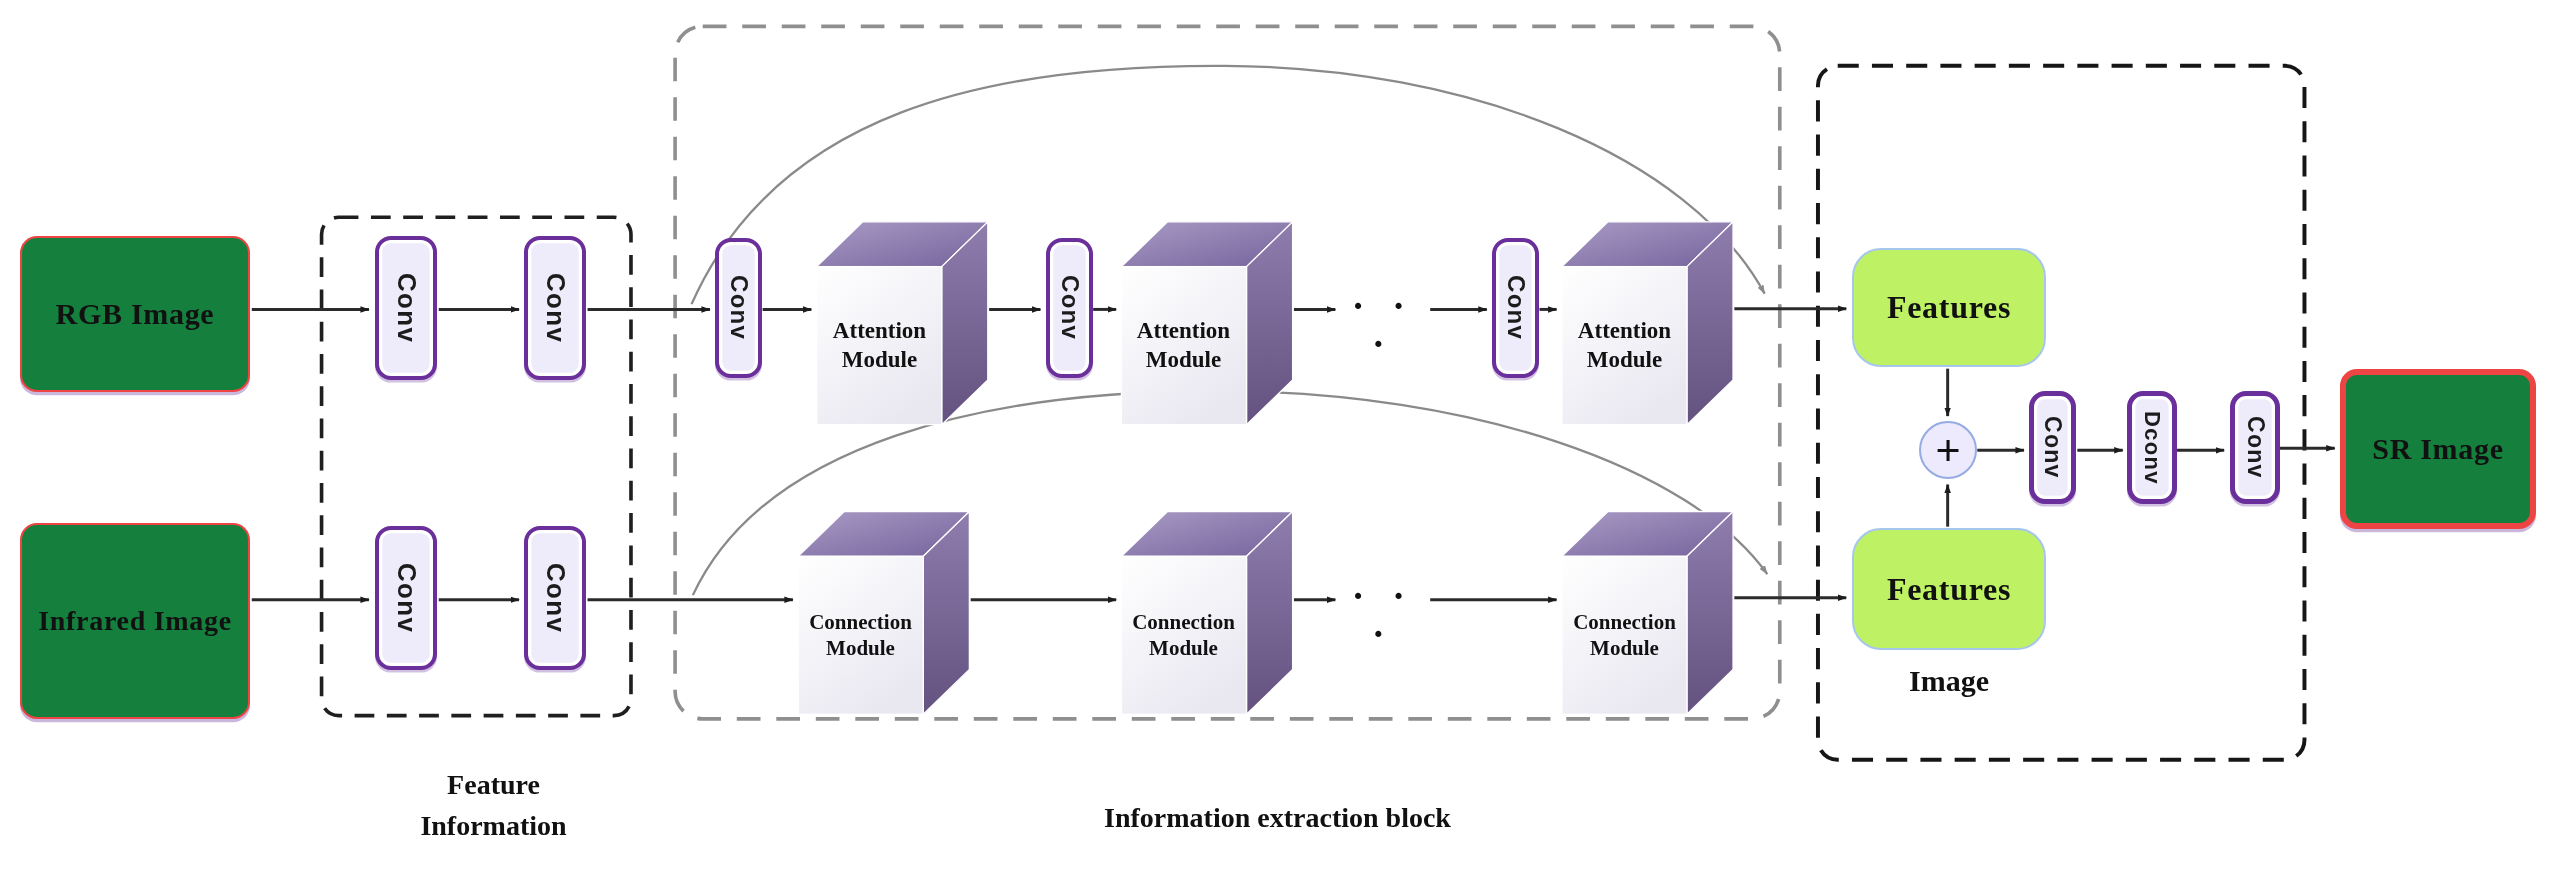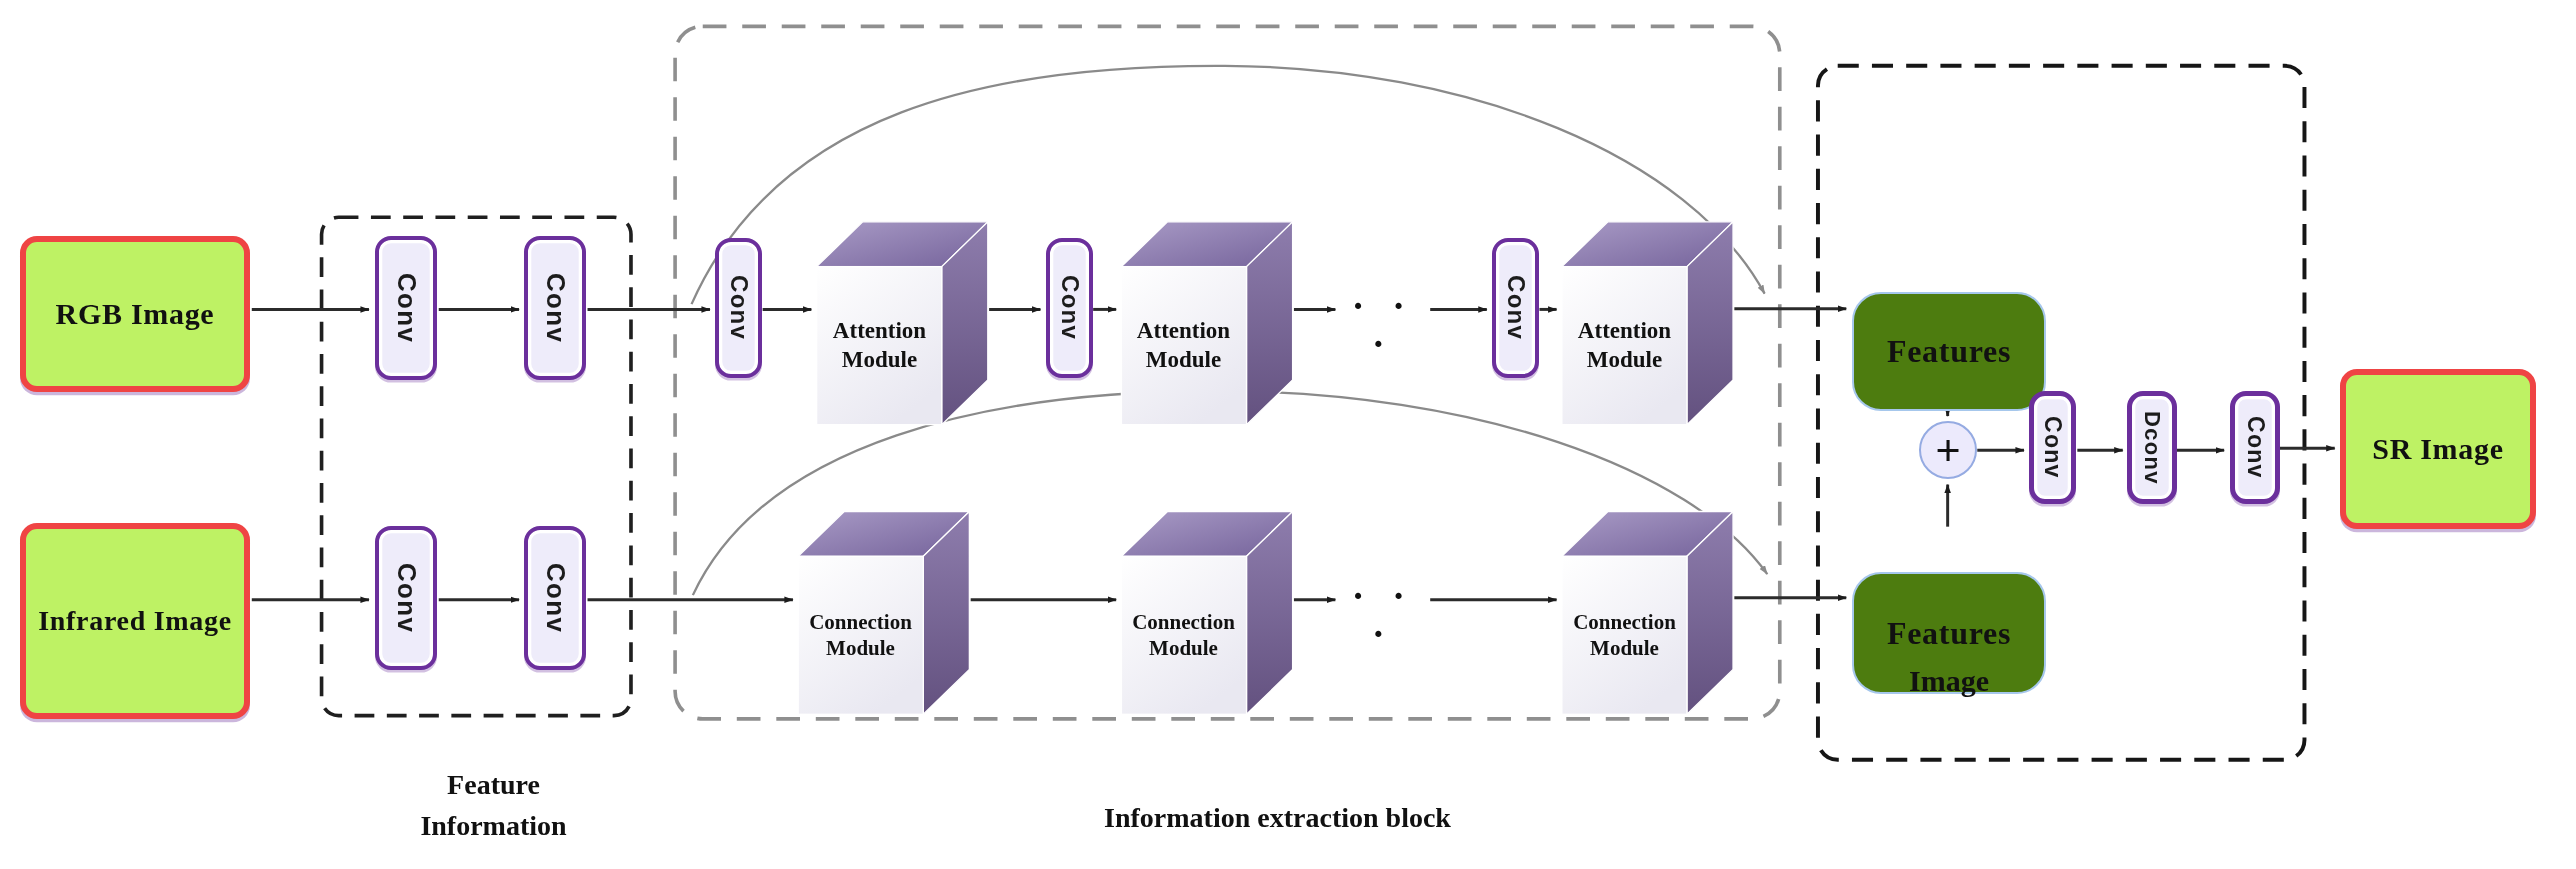--- a/index.html
+++ b/index.html
@@ -3,33 +3,33 @@
 <meta charset="utf-8">
 <style>
   html,body{margin:0;padding:0;background:#ffffff;}
   #stage{
     position:relative;width:2576px;height:869px;background:#ffffff;
     font-family:"Liberation Serif", serif;color:#111;overflow:hidden;
   }
   #wires{position:absolute;left:0;top:0;z-index:1;}
   .node{position:absolute;z-index:3;display:flex;align-items:center;justify-content:center;text-align:center;box-sizing:border-box;}
   .io-box{
-    background:#bef264;border:6px solid #ef4444;border-radius:17px;
+    background:#15803d;border:2px solid #ef4444;border-radius:17px;
     font-weight:bold;font-size:30px;letter-spacing:0.7px;
     box-shadow:0 3.3px 0 rgba(107,47,156,.35);
   }
   .pill{
     background:#eeecfa;border:4.6px solid #6b2f9c;border-radius:16px;
     box-shadow:inset 0 0 0 3.3px #ffffff, 0 2.6px 0 rgba(107,47,156,.3);
     font-family:"Liberation Sans", sans-serif;font-weight:bold;font-size:26px;color:#1c1c1c;
   }
   .vtext{writing-mode:vertical-rl;letter-spacing:1.3px;}
   .features{
-    background:#4d7c0f;border:2.6px solid #a6c7ec;border-radius:29px;
-    font-weight:bold;font-size:32px;letter-spacing:0.7px;margin-top:44px;
+    background:#bef264;border:2.6px solid #a6c7ec;border-radius:29px;
+    font-weight:bold;font-size:32px;letter-spacing:0.7px;
   }
   .plus-circle{
     background:#eceafc;border:2.6px solid #95abe2;border-radius:50%;
     font-family:"Liberation Sans", sans-serif;font-size:43px;font-weight:normal;line-height:0;
   }
   .cube-label{
     position:absolute;z-index:4;display:flex;flex-direction:column;align-items:center;justify-content:center;
     font-weight:bold;line-height:1.25;text-align:center;
   }
   .cube-label span{display:block;}

